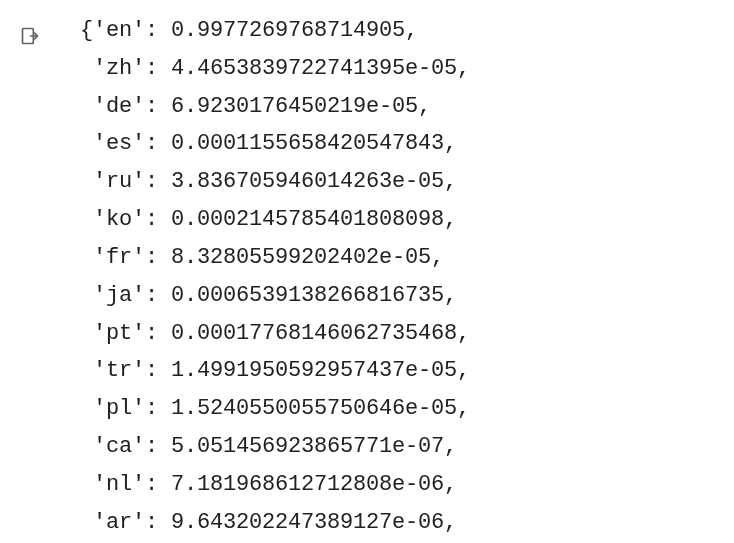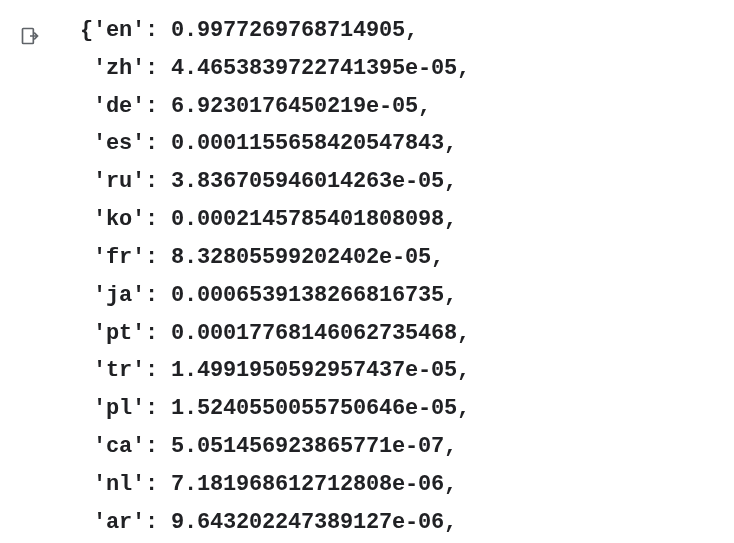--- a/index.html
+++ b/index.html
@@ -28,21 +28,20 @@
     margin-left: 20px;
     margin-right: 40px;
     margin-top: 10px;
     flex-shrink: 0;
     color: #5f6368;
   }
   .code-output {
     white-space: pre;
     font-family: 'Courier New', Consolas, Monaco, monospace;
     letter-spacing: -0.2px;
-    font-weight: bold;
   }
 </style>
 </head>
 <body>
 
 <div class="container">
   <span class="output-icon">
     <svg viewBox="0 0 24 24" width="20" height="20" fill="none" stroke="currentColor" stroke-width="2">
       <rect x="3" y="3" width="13" height="18" rx="1" fill="none"></rect>
       <path d="M12 12 L21 12 M17 8 L21 12 L17 16" fill="none"></path>

